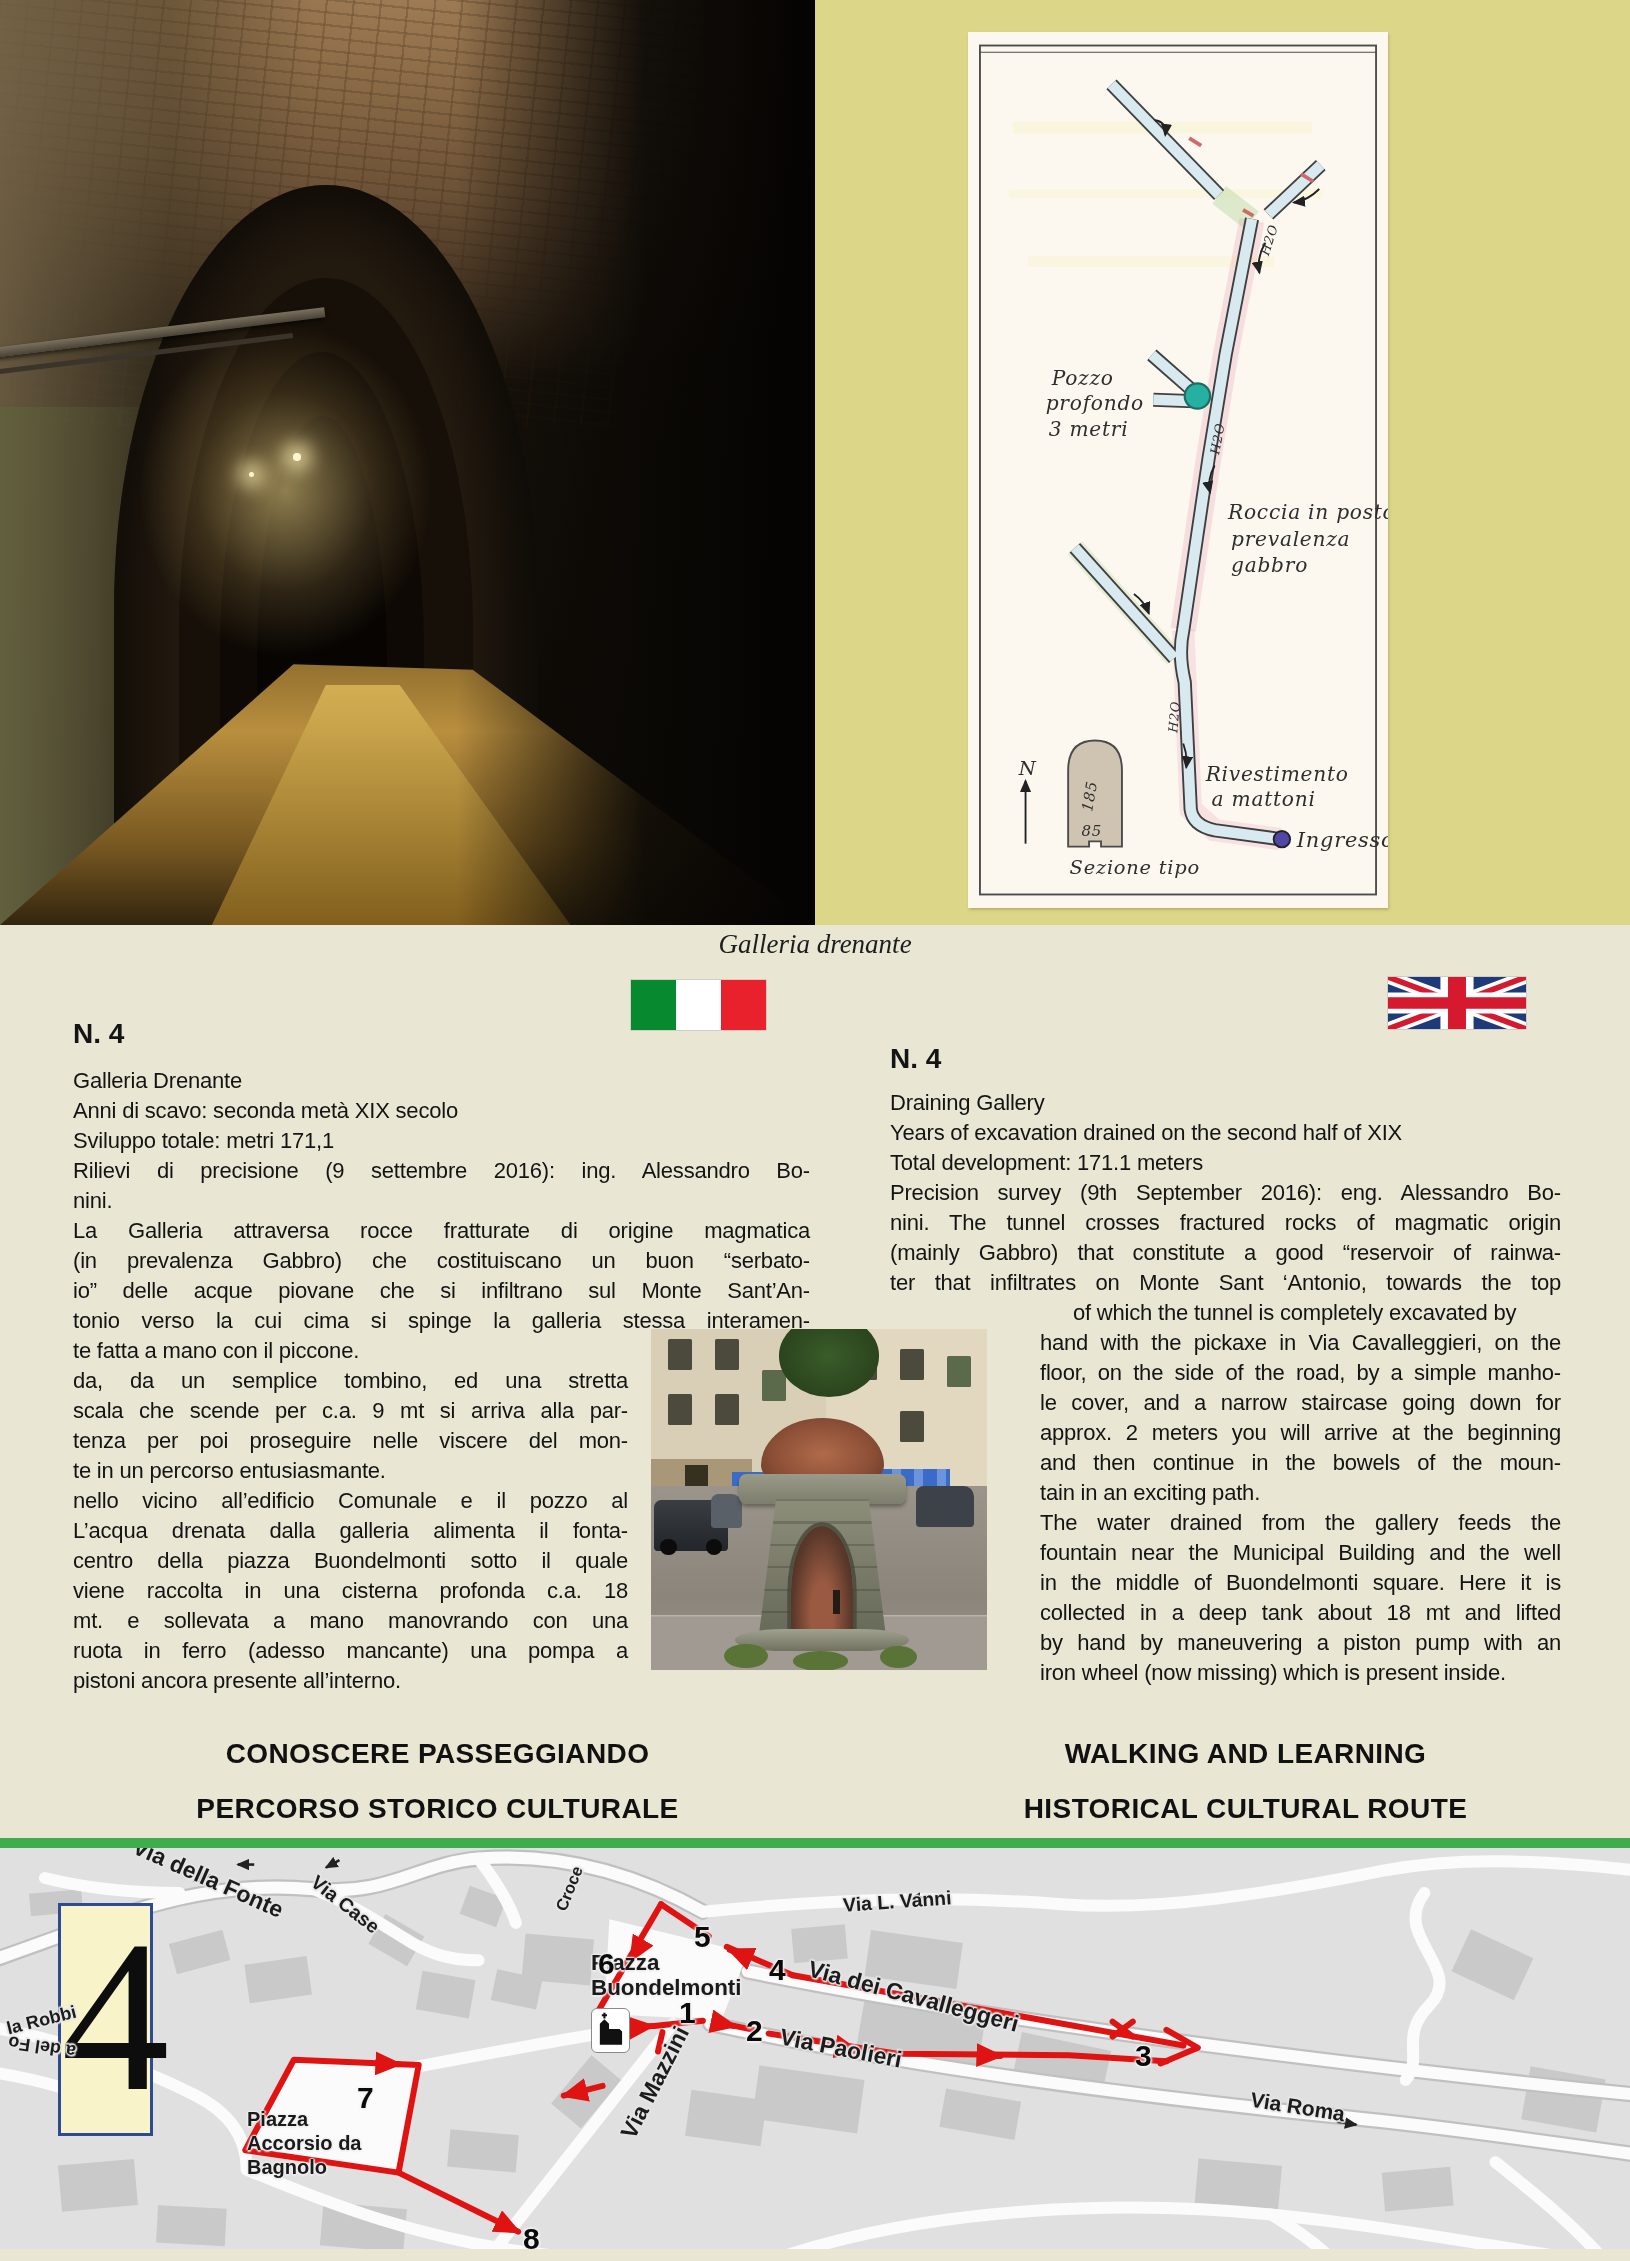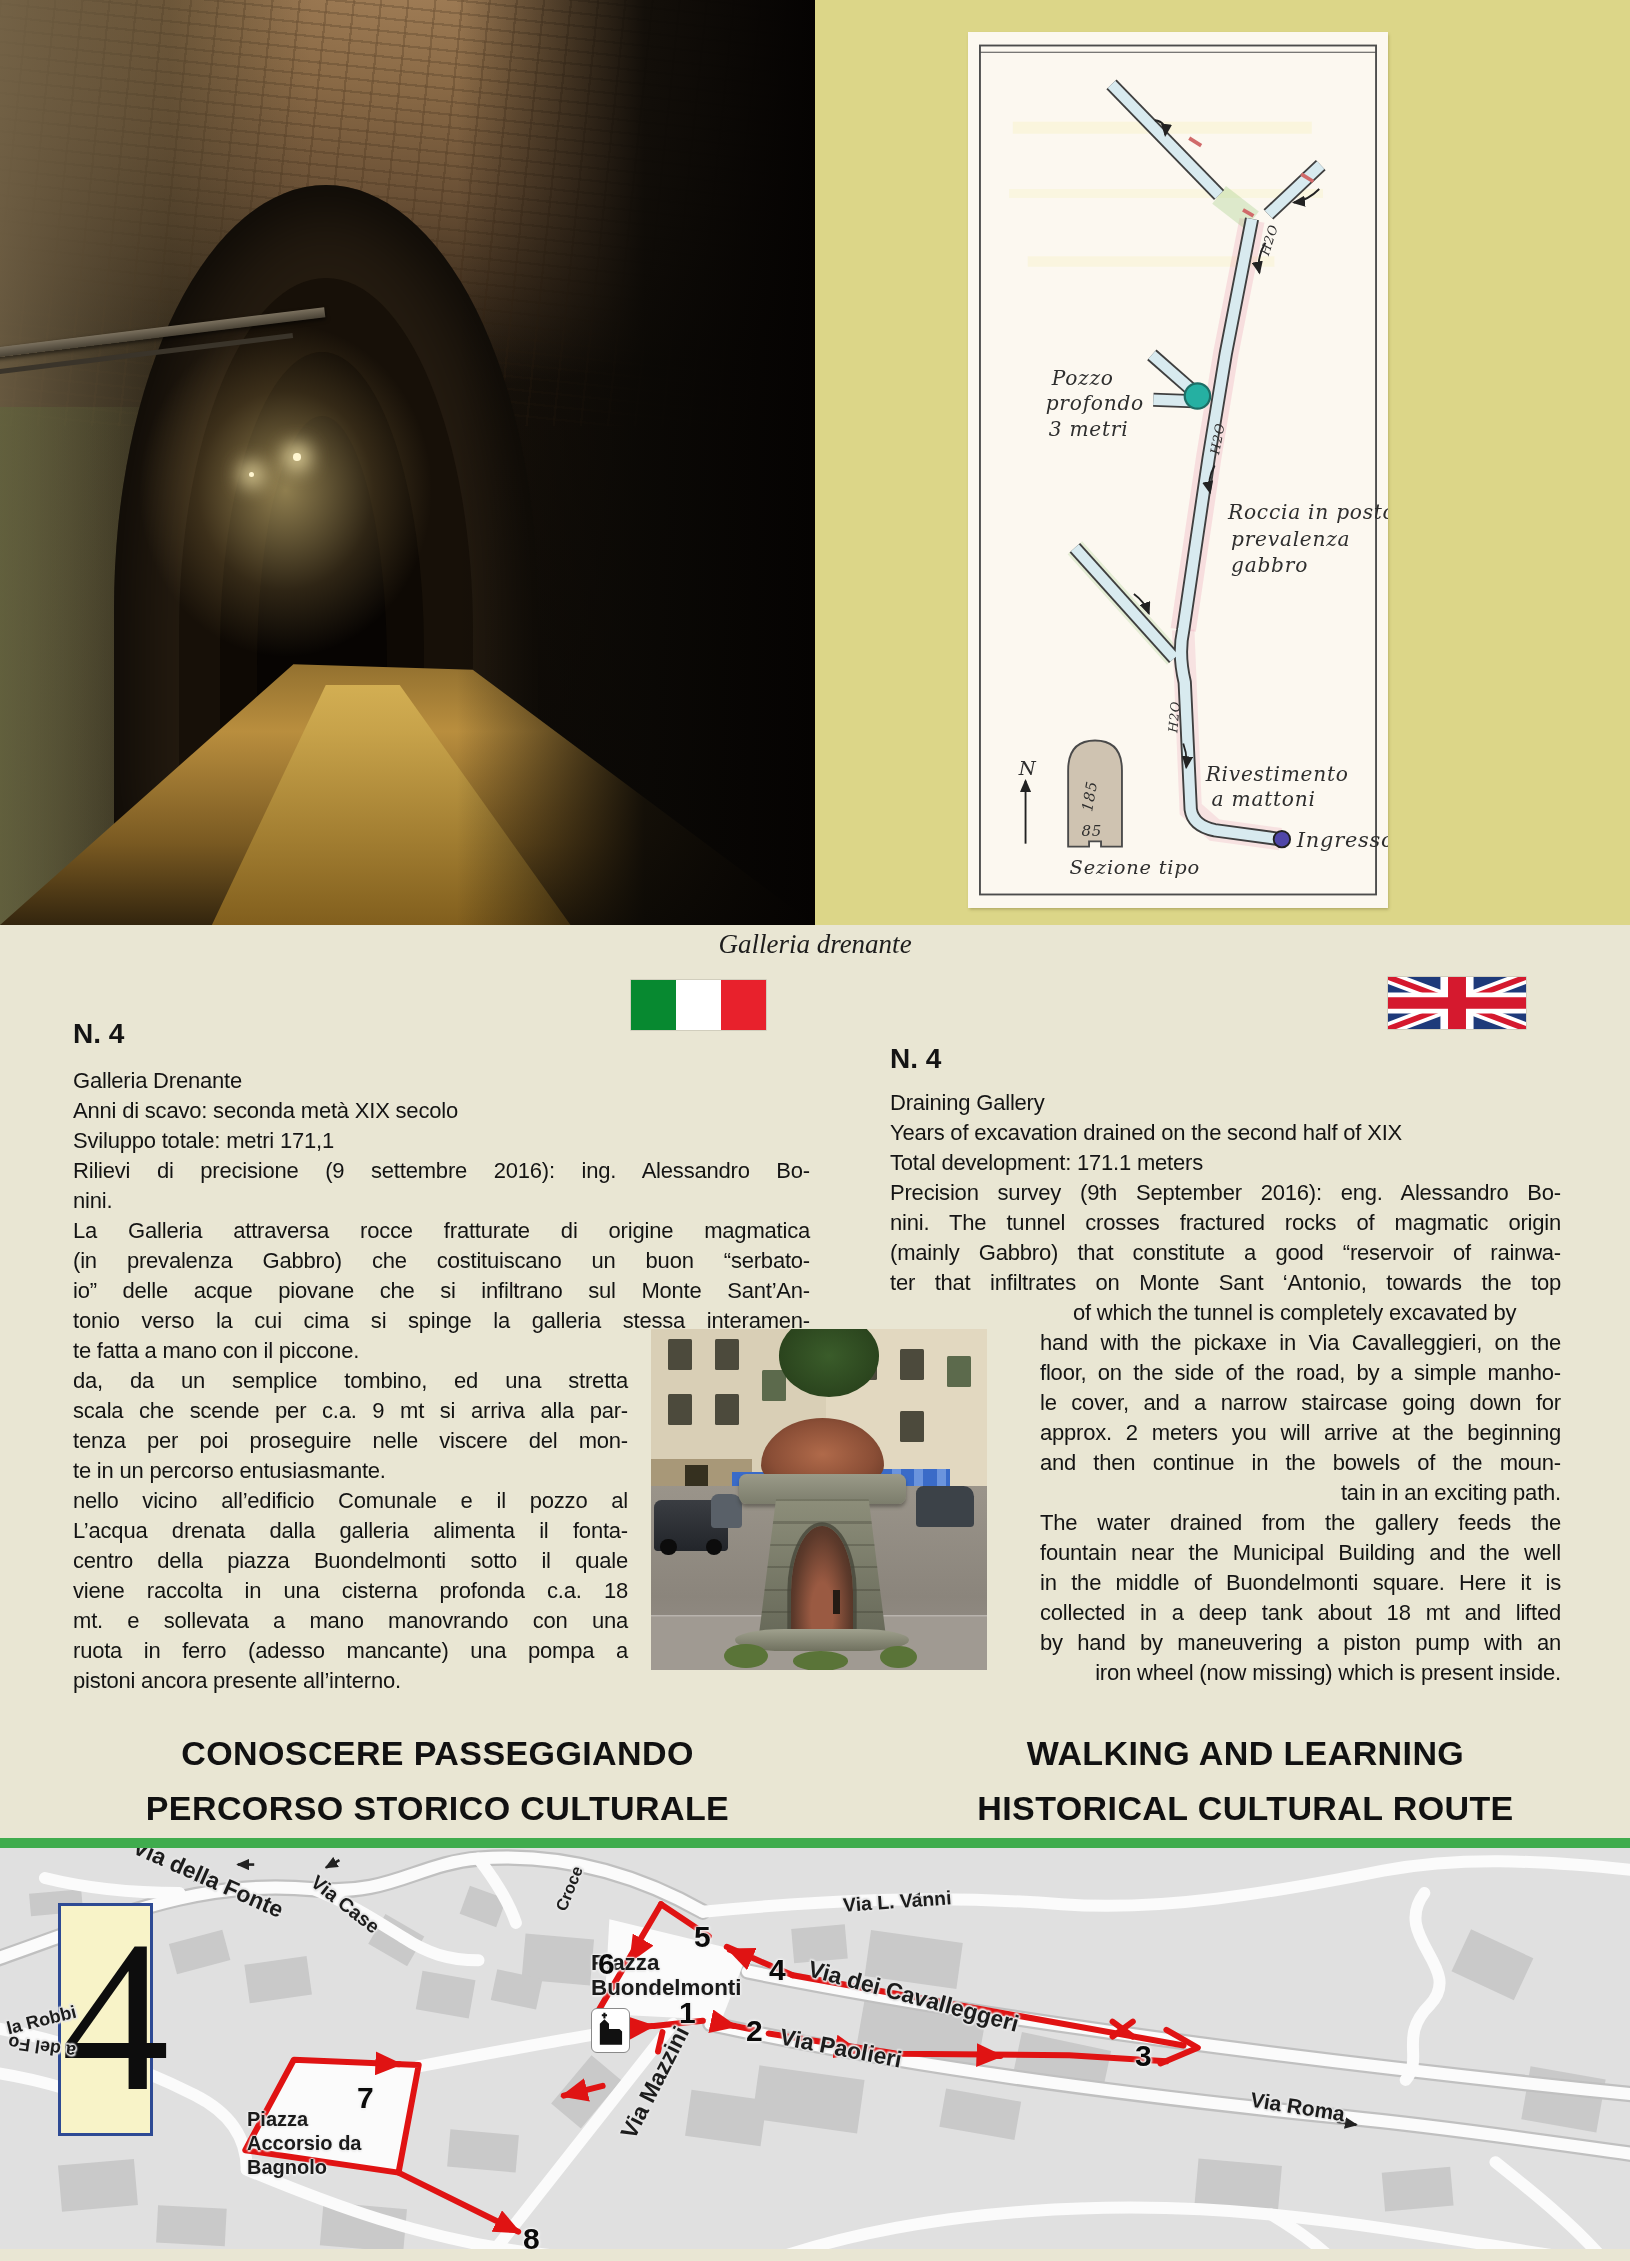--- a/index.html
+++ b/index.html
@@ -58,21 +58,21 @@
 
   
   .colnum{font-size:28px;font-weight:bold;}
   #it-num{left:73px;top:1018px;}
   #en-num{left:890px;top:1043px;}
   #it-lines{left:73px;top:1066px;width:737px;}
   #en-lines{left:890px;top:1088px;width:671px;}
   .ln{height:30px;line-height:30px;font-size:22px;letter-spacing:-0.2px;white-space:nowrap;}
   .j{white-space:normal;text-align:justify;text-align-last:justify;}
   .nr{width:555px;}
-  .nr2{margin-left:150px;width:521px;text-align:right;}
+  .nr2{margin-left:150px;width:521px;}
   .ind{margin-left:183px;width:488px;white-space:nowrap;}
 
   
   #well{left:651px;top:1329px;width:336px;height:341px;overflow:hidden;background:#d9cfb6;}
   .w-bldgR{position:absolute;right:0;top:0;width:48%;height:48%;background:#e2d8c0;}
   .w-win{position:absolute;width:24px;height:31px;background:#4c4a3c;border-radius:1.5px;}
   .w-sh{background:#5c6a4c;}
   .w-tree{position:absolute;left:38%;top:-4%;width:30%;height:24%;border-radius:50%;
       background:radial-gradient(#3a5c2a,#243a18);}
   .w-awn{position:absolute;left:61%;top:41%;width:28%;height:6%;
@@ -99,21 +99,21 @@
   .w-niche{position:absolute;left:33%;top:44%;width:34%;height:42%;
       border-radius:50% 50% 0 0 / 64% 64% 0 0;
       background:radial-gradient(at 50% 85%, #9a5a42 25%, #5d3a2b 65%, #3a2a20);
       box-shadow:0 0 0 3.7px rgba(70,70,58,.8);}
   .w-spout{position:absolute;left:56%;top:70%;width:4%;height:10%;background:#241b14;}
   .w-lip{position:absolute;left:2%;top:86%;width:96%;height:9%;border-radius:40%/70%;
       background:linear-gradient(#a0a18e,#70715f);}
   .w-grass{position:absolute;background:#5a7438;border-radius:50%;}
 
   
-  .bhead{width:823px;text-align:center;font-weight:bold;font-size:34px;letter-spacing:0.4px;line-height:55px;color:#111;}
+  .bhead{width:823px;text-align:center;font-weight:bold;font-size:28px;letter-spacing:0.4px;line-height:55px;color:#111;}
   #bhead-l{left:26px;top:1726px;}
   #bhead-r{left:834px;top:1726px;}
 
   
   #greenbar{left:0;top:1838px;width:1630px;height:10.5px;background:#3fac4d;}
   #mapwrap{left:0;top:1848px;width:1630px;height:401px;background:#e0e0e0;overflow:hidden;}
   #creamstrip{left:0;top:2249px;width:1630px;height:12px;background:#e9e6d3;}
 
   .mlabel{position:absolute;font-weight:bold;color:#1c1c1c;white-space:nowrap;
      text-shadow:-1.5px 0 1.5px #e6e6e6,1.5px 0 1.5px #e6e6e6,0 -1.5px 1.5px #e6e6e6,0 1.5px 1.5px #e6e6e6,

